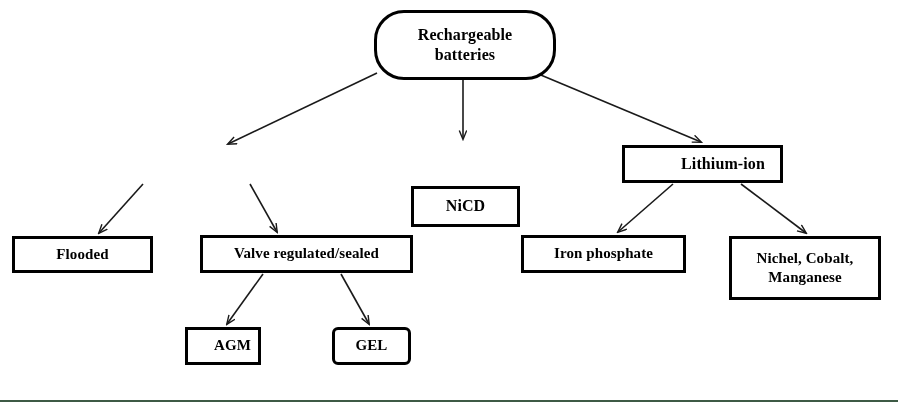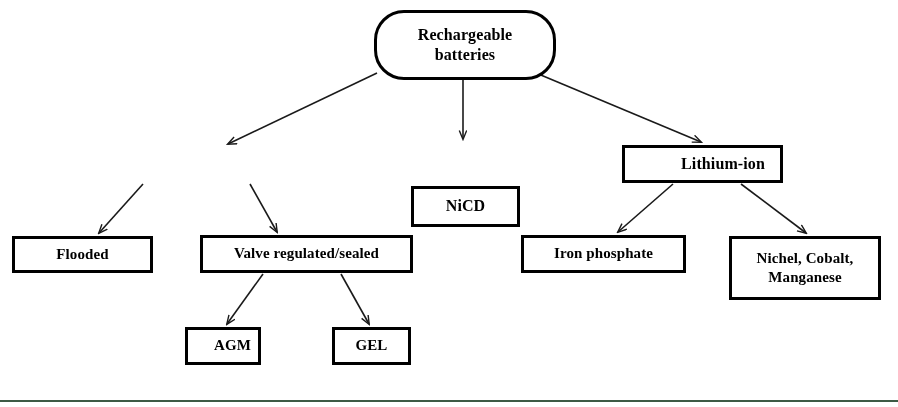--- a/index.html
+++ b/index.html
@@ -35,21 +35,21 @@
   
   #n-root      { left: 374px; top: 10px;  width: 182px; height: 70px; font-size: 16px; border-radius: 30px; }
   #n-leadacid  { left: 120px; top: 147px; width: 203px; height: 36px; font-size: 16px; }
   #n-nicd      { left: 411px; top: 142px; width: 109px; height: 41px; font-size: 16px; margin-top: 44px; }
   #n-liion     { left: 622px; top: 145px; width: 161px; height: 38px; font-size: 16px; padding-left: 41px; }
   #n-flooded   { left: 12px;  top: 236px; width: 141px; height: 37px; font-size: 15px; }
   #n-valve     { left: 200px; top: 235px; width: 213px; height: 38px; font-size: 15px; }
   #n-ironphos  { left: 521px; top: 235px; width: 165px; height: 38px; font-size: 15px; align-items: center; }
   #n-ncm       { left: 729px; top: 236px; width: 152px; height: 64px; font-size: 15px; }
   #n-agm       { left: 185px; top: 327px; width: 76px;  height: 38px; font-size: 15px; padding-left: 19px; }
-  #n-gel       { left: 332px; top: 327px; width: 79px;  height: 38px; font-size: 15px; }
+  #n-gel       { left: 332px; top: 327px; width: 79px;  height: 38px; font-size: 15px; border-radius: 6px; }
 
   #edges {
     position: absolute;
     left: 0; top: 0;
     width: 898px; height: 407px;
     z-index: 1;
   }
   #edges line { stroke: #1a1a1a; stroke-width: 1.6; }
 
   #baseline {

